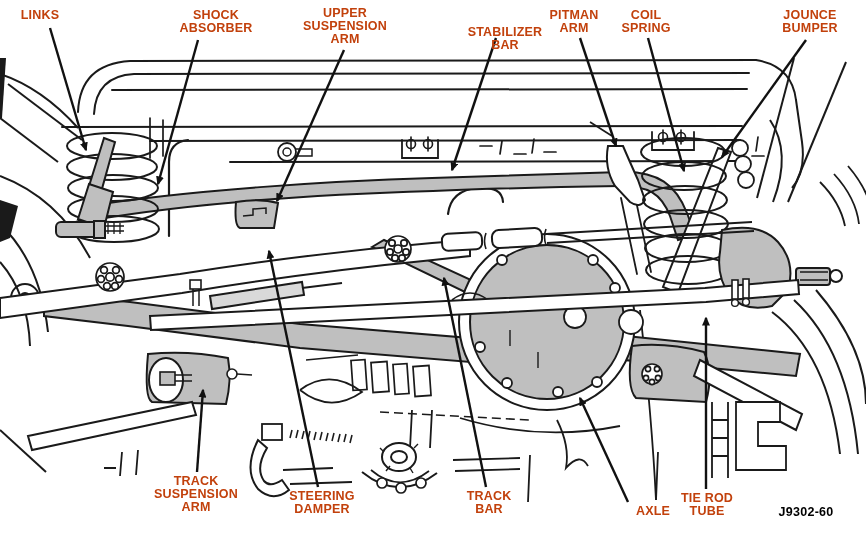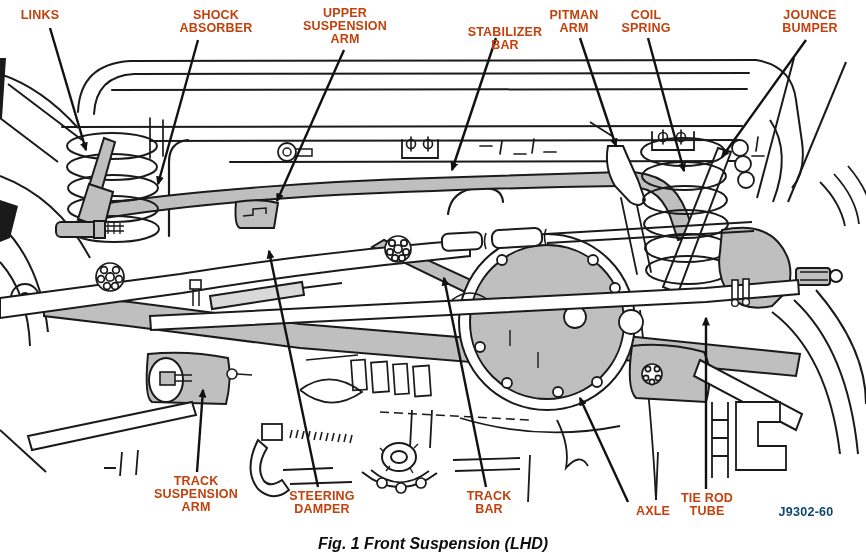--- a/index.html
+++ b/index.html
@@ -8,21 +8,21 @@
     font-family:"Liberation Sans",sans-serif;overflow:hidden;
   }
   .stage svg{position:absolute;left:0;top:0;}
   .callout{
     position:absolute;transform:translateX(-50%);
     font-size:12.5px;line-height:1.04;font-weight:bold;color:#c2410c;
     text-align:center;white-space:pre-line;letter-spacing:.2px;
   }
   .figcode{
     position:absolute;transform:translateX(-50%);
-    font-size:12.5px;font-weight:bold;color:#0c4a6e;letter-spacing:.3px;
+    font-size:12.5px;font-weight:bold;color:#000000;letter-spacing:.3px;
   }
   .caption{
     position:absolute;transform:translateX(-50%);
     font-size:16px;font-weight:bold;font-style:italic;color:#0d0d0d;
     white-space:nowrap;
   }
 </style>
 </head>
 <body>
 
@@ -360,15 +360,14 @@
 ARM</div>
 <div class="callout" style="left:322px;top:490px">STEERING
 DAMPER</div>
 <div class="callout" style="left:489px;top:490px">TRACK
 BAR</div>
 <div class="callout" style="left:653px;top:505px">AXLE</div>
 <div class="callout" style="left:707px;top:492px">TIE ROD
 TUBE</div>
 
 <div class="figcode" style="left:806px;top:505px">J9302-60</div>
-<div class="caption" style="left:433px;top:535px">Fig. 1 Front Suspension (LHD)</div>
 
 </div>
 
 </body></html>

